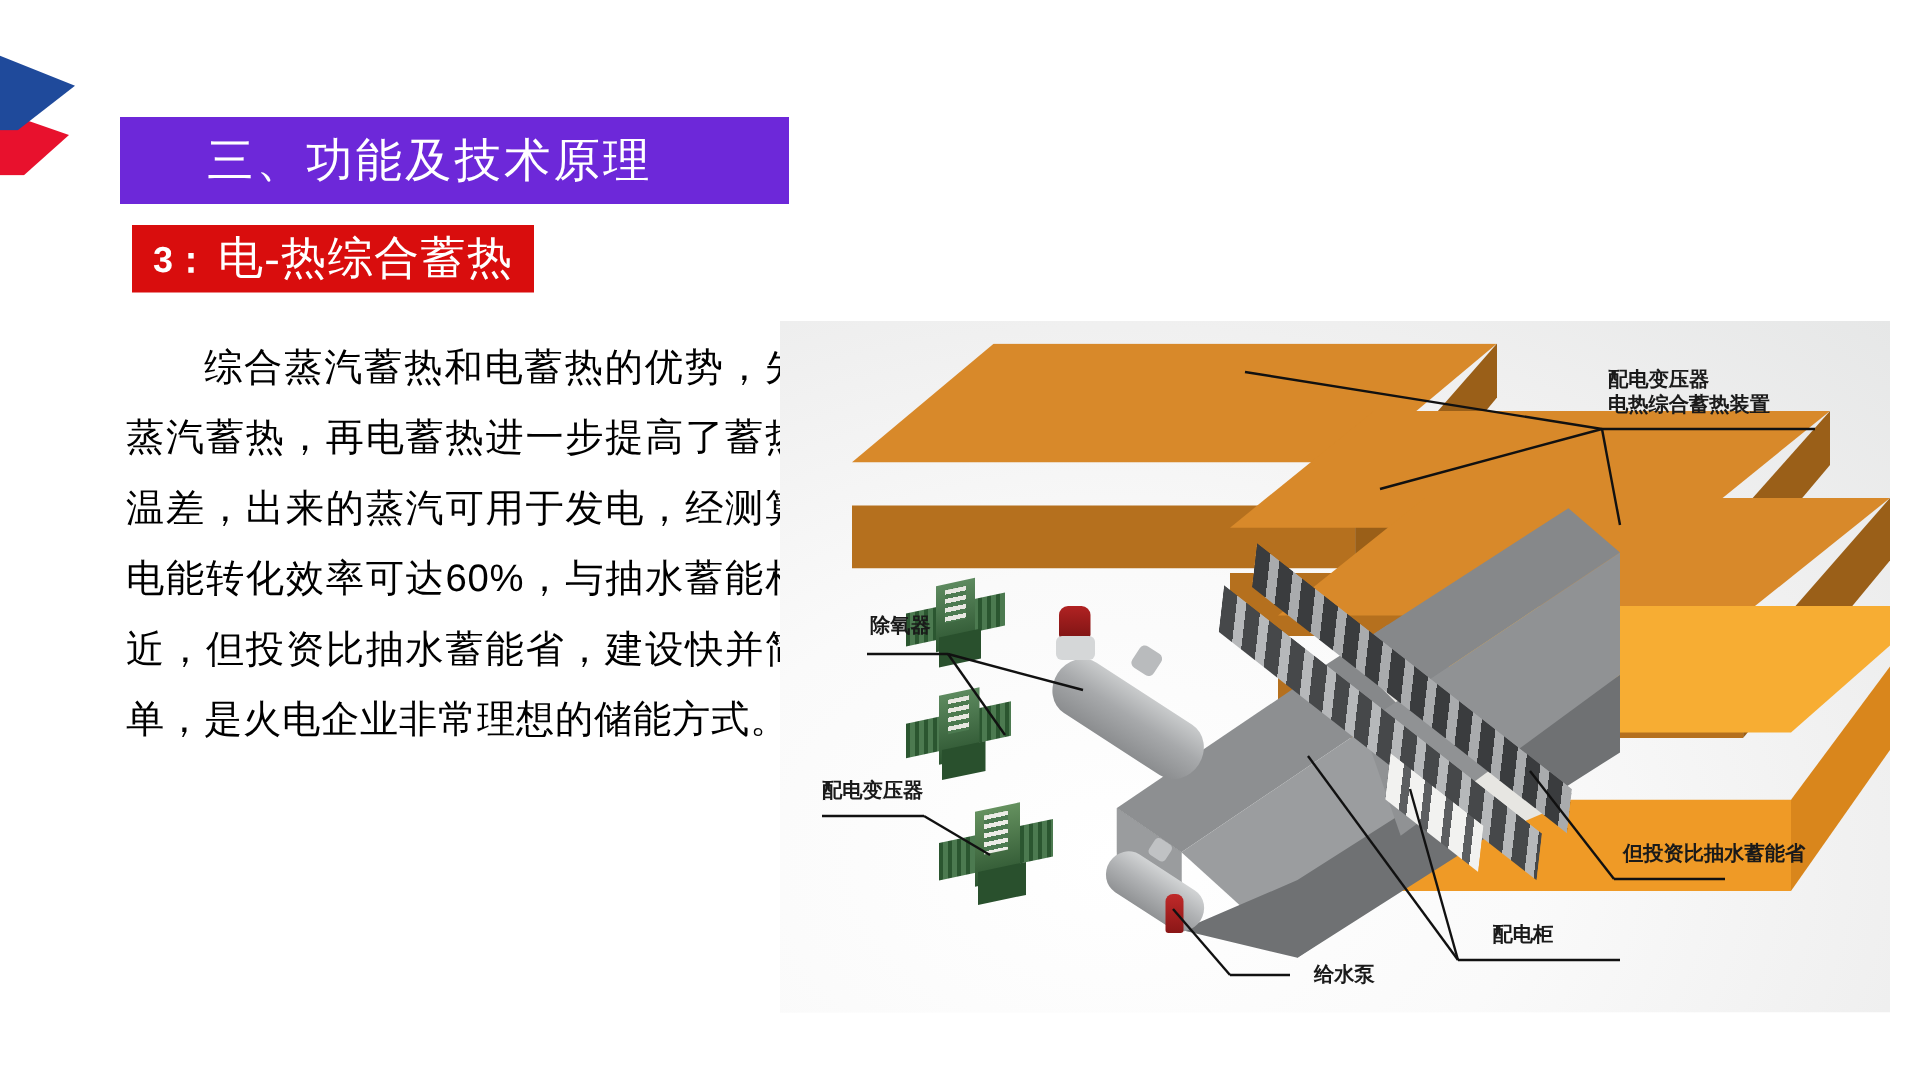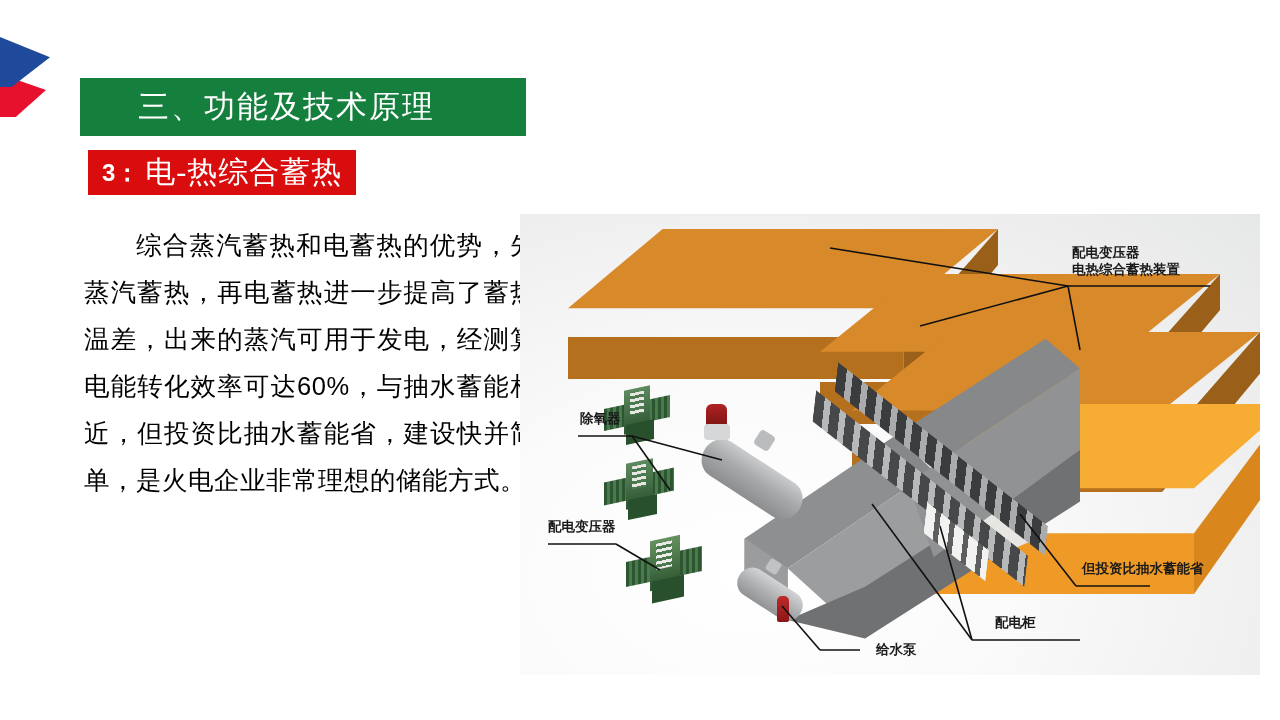--- a/index.html
+++ b/index.html
@@ -46,21 +46,21 @@
     clip-path: polygon(0% 0%, 100% 52%, 52% 100%, 0% 100%);
   }
 
   
   .section-bar {
     position: absolute;
     left: 80px;
     top: 78px;
     width: 446px;
     height: 58px;
-    background: #15803d;
+    background: #6d28d9;
     display: flex;
     align-items: center;
     box-sizing: border-box;
     padding-left: 58px;
   }
   .section-bar .bar-text {
     color: #ffffff;
     font-size: 31px;
     letter-spacing: 2px;
     font-family: "Liberation Serif", "DejaVu Serif", serif;
@@ -366,21 +366,21 @@
         <line x1="452" y1="426" x2="420" y2="312"></line>
 
         <line x1="556" y1="372" x2="630" y2="372"></line>
         <line x1="556" y1="372" x2="500" y2="300"></line>
       </g>
     </svg>
 
     <div class="callout" style="left:552px; top:30px;">配电变压器
 电热综合蓄热装置</div>
 
-    <div class="callout" style="left:60px; top:196px;">除氧器</div>
+    <div class="callout" style="left:60px; top:196px;font-family:Liberation Mono, monospace;">除氧器</div>
 
     <div class="callout" style="left:28px; top:304px;">配电变压器</div>
 
     <div class="callout" style="left:356px; top:427px;">给水泵</div>
 
     <div class="callout" style="left:462px; top:400px;padding-left:13px;">配电柜</div>
 
     <div class="callout" style="left:562px; top:346px;">但投资比抽水蓄能省</div>
   </div>
 

